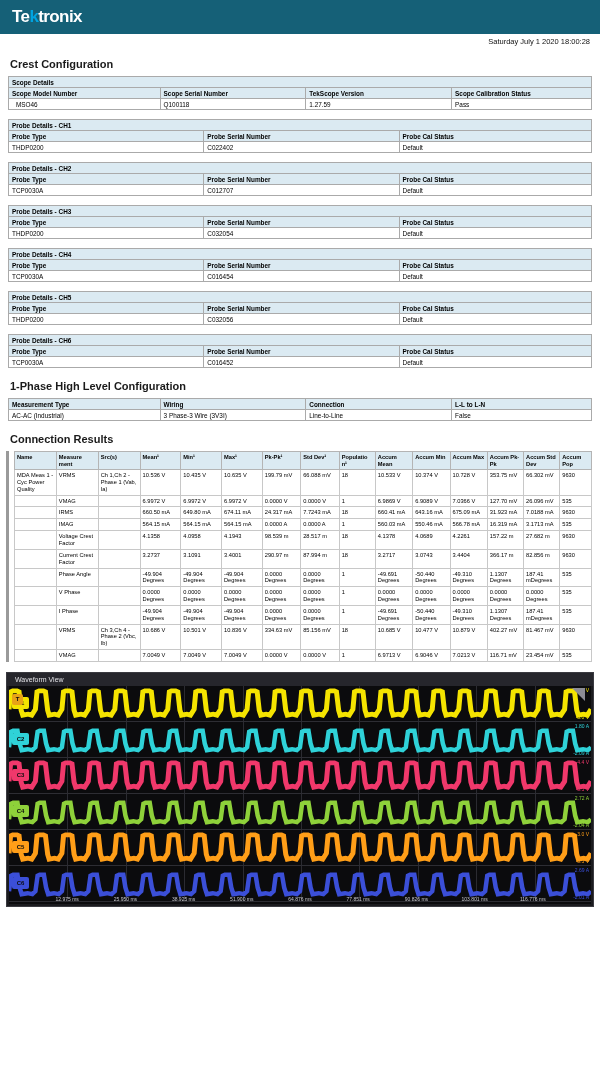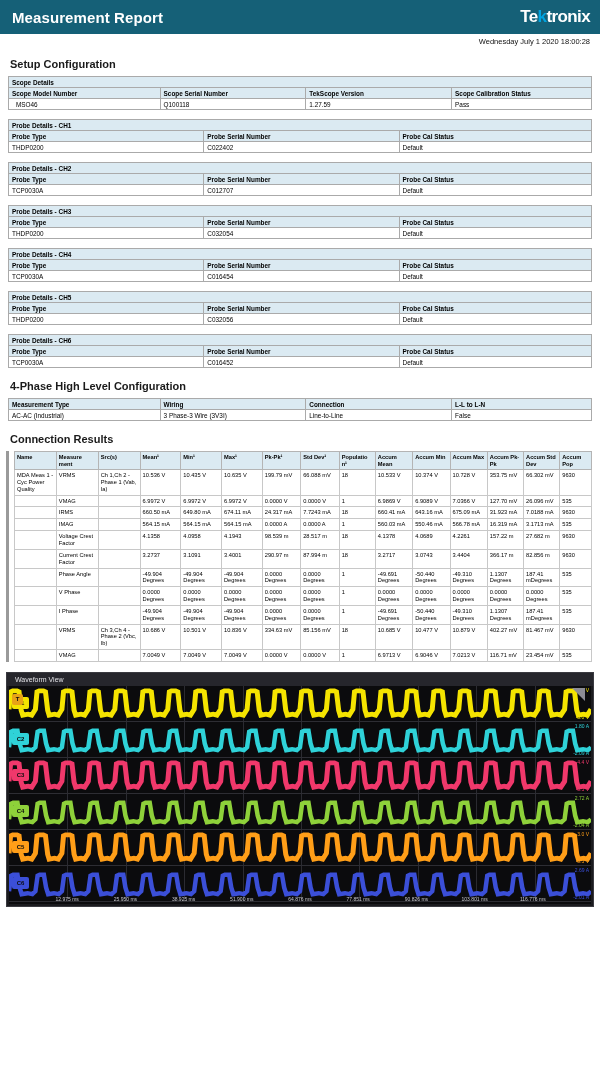--- a/index.html
+++ b/index.html
@@ -192,28 +192,27 @@
     width: 0; height: 0;
     border-left: 13px solid transparent;
     border-top: 13px solid #8c8c94;
     z-index: 8;
   }
 </style>
 </head>
 <body>
 
 <div class="banner">
-  <div class="banner-title">Measurement Report</div>
   <div class="logo">
     <span>Te</span><span class="k-accent">k</span><span>tronix</span>
   </div>
 </div>
-<div class="report-date">Wednesday July 1 2020 18:00:28</div>
-
-<div class="section-title">Setup Configuration</div>
+<div class="report-date">Saturday July 1 2020 18:00:28</div>
+
+<div class="section-title">Crest Configuration</div>
 
 <div class="tbl-wrap">
 
   <table class="rep">
     <colgroup>
         <col style="width:26%">
         <col style="width:25%">
         <col style="width:25%">
         <col style="width:24%">
       </colgroup>
@@ -368,21 +367,21 @@
     </tr>
     <tr class="valrow">
       <td>TCP0030A</td>
       <td>C016452</td>
       <td>Default</td>
     </tr>
   </tbody>
     </table>
 </div>
 
-<div class="section-title">4-Phase High Level Configuration</div>
+<div class="section-title">1-Phase High Level Configuration</div>
 <div class="tbl-wrap">
   <table class="rep">
     <colgroup>
         <col style="width:26%">
         <col style="width:25%">
         <col style="width:25%">
         <col style="width:24%">
       </colgroup>
     <tbody>
         <tr class="hdrow">

